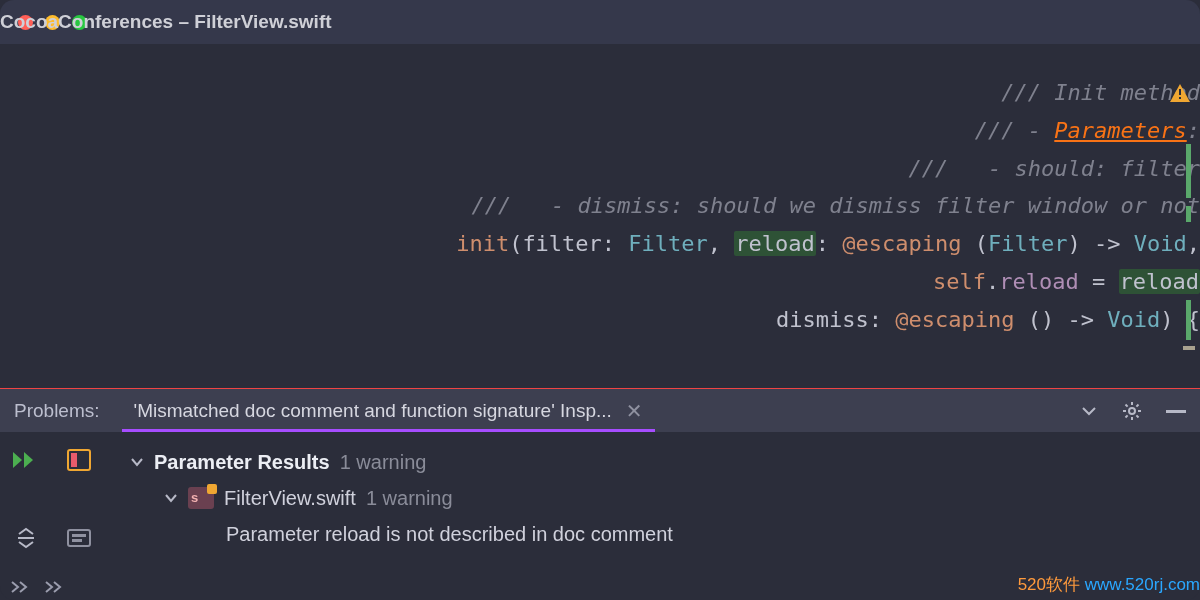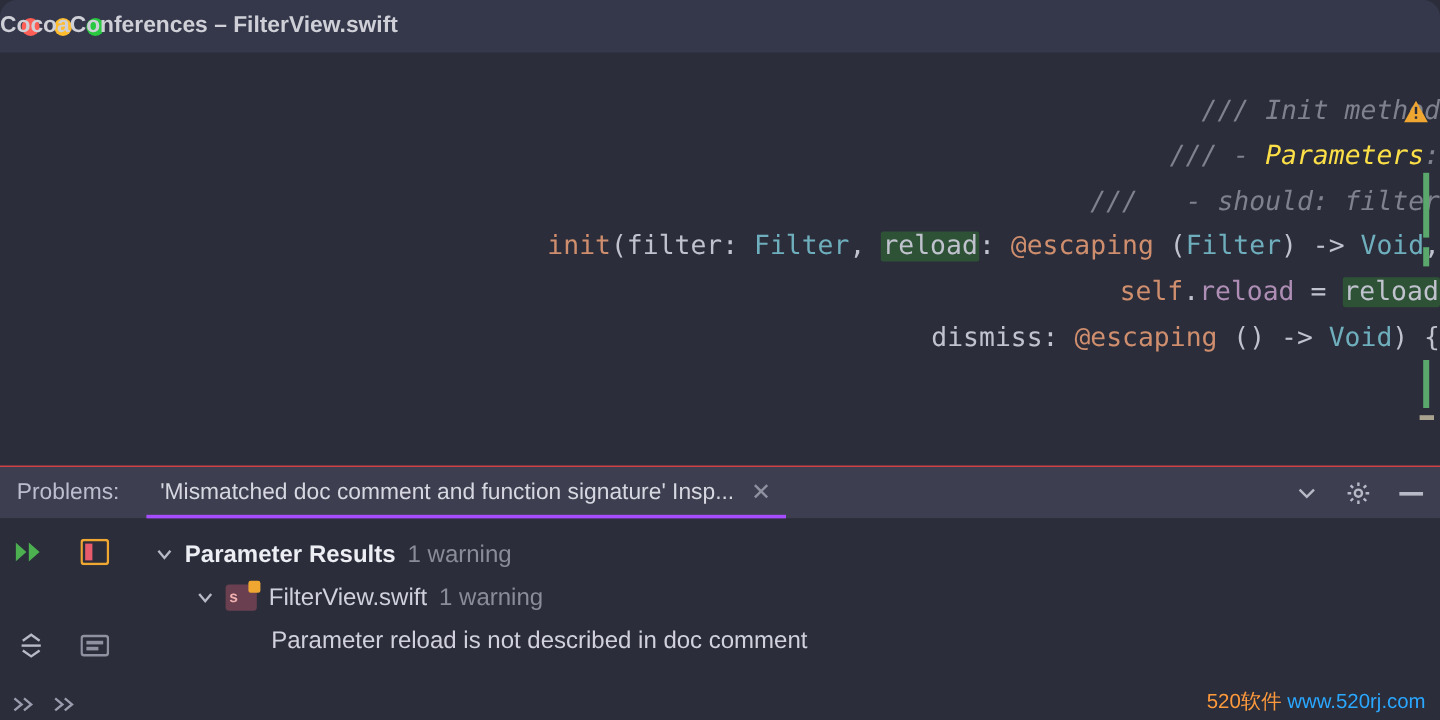--- a/index.html
+++ b/index.html
@@ -39,21 +39,21 @@
     font-family: "SF Mono", Menlo, monospace;
     font-size: 22px;
     line-height: 1.72;
     padding: 30px 0 24px 100px;
     position: relative;
     height: 344px;
   }
   .code-line { white-space: pre; text-align: right; }
   .c-doc { color: #7f818e; font-style: italic; }
   .c-doc-slash { color: #7f818e; font-style: italic; }
-  .c-doc-ul { color: #fde047; font-style: italic; }
+  .c-doc-ul { color: #f97316; font-style: italic; text-decoration: underline; }
   .c-kw { color: #cf8e6d; }
   .c-ident { color: #c0c2ce; }
   .c-type { color: #6fafbd; }
   .c-punct { color: #c0c2ce; }
   .c-kwattr { color: #cf8e6d; }
   .c-self { color: #cf8e6d; }
   .c-prop { color: #af8eb5; }
   .hl-g { background: #2e5236; border-radius: 2px; padding: 0 1px; }
 
   .gutter-marks { position: absolute; right: 6px; top: 0; width: 14px; height: 100%; }
@@ -123,40 +123,41 @@
   }
   .file-badge::after {
     content:"";
     position:absolute; top:-3px; right:-3px;
     width:10px; height:10px; background:#f0a732; border-radius:2px;
   }
   .bold { font-weight: 700; color: #eceef4; }
   .dim { color: #8a8c99; }
 
   .bottom-expand { position: absolute; bottom: 6px; left: 10px; display:flex; gap:14px; align-items:center; }
-  .watermark { position: absolute; bottom: 4px; right: 12px; font-size: 17px; margin-left: 43px; }
+  .watermark { position: absolute; bottom: 4px; right: 0; font-size: 17px; margin-left: 43px; }
   .watermark .wa { color: #ff9a3c; }
   .watermark .wb { color: #2aa7ff; }
 </style>
 </head>
 <body>
 
 <div class="titlebar">
   <div class="traffic-lights">
     <div class="tl tl-close"></div>
     <div class="tl tl-min"></div>
     <div class="tl tl-max"></div>
   </div>
   <div class="title">CocoaConferences – FilterView.swift</div>
 </div>
 
 <div class="editor">
   <div class="code-line"><span class="c-doc">/// Init method</span></div>
   <div class="code-line"><span class="c-doc-slash">/// - </span><span class="c-doc-ul">Parameters</span><span class="c-doc-slash">:</span></div>
   <div class="code-line"><span class="c-doc">///   - should: filter</span></div>
+  <div class="code-line"><span class="c-doc">///   - dismiss: should we dismiss filter window or not</span></div>
   <div class="code-line"><span class="c-kw">init</span><span class="c-punct">(</span><span class="c-ident">filter</span><span class="c-punct">: </span><span class="c-type">Filter</span><span class="c-punct">, </span><span class="hl-g"><span class="c-ident">reload</span></span><span class="c-punct">: </span><span class="c-kwattr">@escaping</span><span class="c-punct"> (</span><span class="c-type">Filter</span><span class="c-punct">) -&gt; </span><span class="c-type">Void</span><span class="c-punct">,</span></div>
   <div class="code-line"><span class="c-punct">    </span><span class="c-self">self</span><span class="c-punct">.</span><span class="c-prop">reload</span><span class="c-punct"> = </span><span class="hl-g"><span class="c-ident">reload</span></span></div>
   <div class="code-line"><span class="c-punct">     </span><span class="c-ident">dismiss</span><span class="c-punct">: </span><span class="c-kwattr">@escaping</span><span class="c-punct"> () -&gt; </span><span class="c-type">Void</span><span class="c-punct">) {</span></div>
 
   <div class="gutter-marks">
     <svg class="warn-tri icon-svg" width="20" height="18" viewBox="0 0 20 18">
         <path d="M10 0 L20 18 L0 18 Z" fill="#f0a732"></path>
         <rect x="9" y="5" width="2" height="6" fill="#2b2d3a"></rect>
         <rect x="9" y="13" width="2" height="2" fill="#2b2d3a"></rect>
       </svg>

